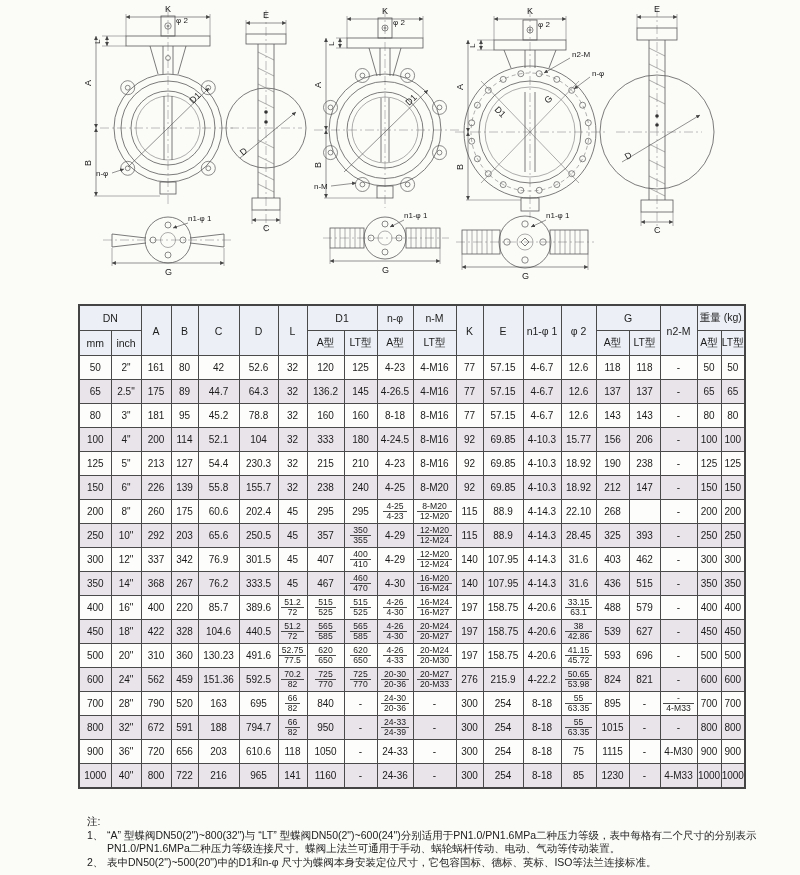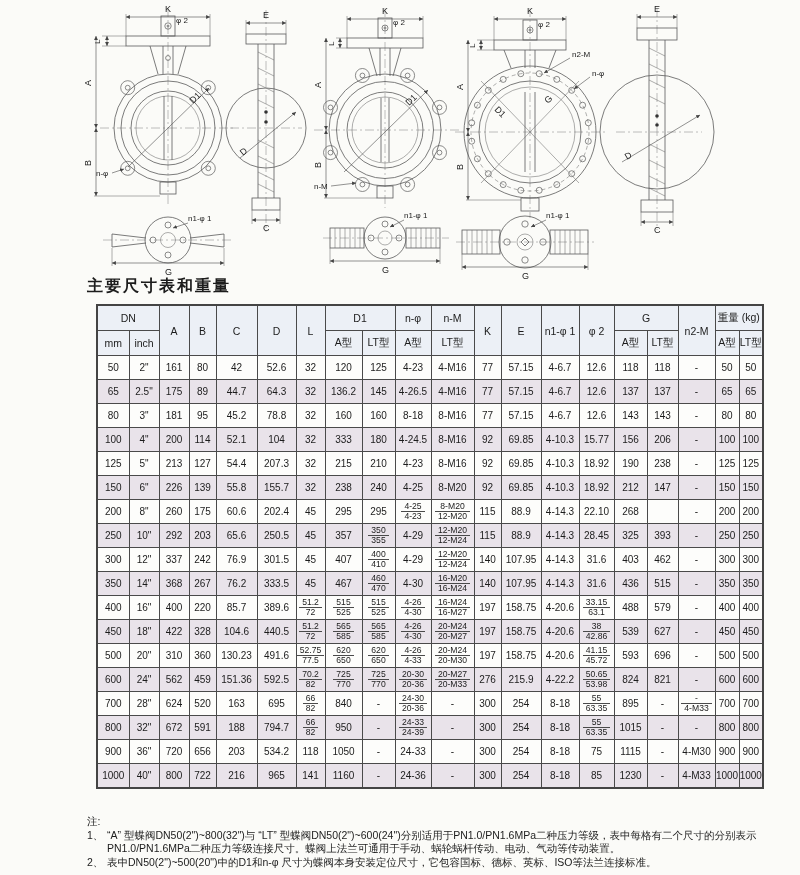--- a/index.html
+++ b/index.html
@@ -8,21 +8,21 @@
   svg.drawings{position:absolute;top:0;left:0;}
   svg.drawings .ln{stroke:#5a5a5a;stroke-width:.8;fill:none;}
   svg.drawings .thin{stroke:#6a6a6a;stroke-width:.55;fill:none;}
   svg.drawings .cl{stroke:#8a8a8a;stroke-width:.55;fill:none;stroke-dasharray:9 3 2 3;}
   svg.drawings .dim{stroke:#4a4a4a;stroke-width:.6;fill:none;marker-start:url(#ar);marker-end:url(#ar);}
   svg.drawings .ldr{stroke:#4a4a4a;stroke-width:.6;fill:none;marker-end:url(#ar);}
   svg.drawings .hole{stroke:#5a5a5a;stroke-width:.7;fill:none;}
   svg.drawings text{font-size:9px;fill:#222;}
   svg.drawings text.sm{font-size:8px;}
   .title{position:absolute;top:276px;left:87px;margin:0;font-size:16px;font-weight:bold;letter-spacing:2px;}
-  table.dims{position:absolute;top:304px;left:96px;width:654px;border-collapse:collapse;table-layout:fixed;border:2px solid #444;}
+  table.dims{position:absolute;top:304px;left:78px;width:654px;border-collapse:collapse;table-layout:fixed;border:2px solid #444;}
   table.dims th,table.dims td{border:1px solid #4a4a4a;text-align:center;vertical-align:middle;padding:0;overflow:hidden;font-weight:normal;}
   table.dims thead th{background:#ecf0f6;font-size:10.5px;height:24px;}
   table.dims tbody td{font-size:10px;height:23px;background:#fdfdfb;}
   table.dims tbody tr:nth-child(even) td{background:#e9e3ea;}
   .stk{display:inline-block;line-height:1.02;font-size:8.6px;}
   .stk i{font-style:normal;display:block;padding:0 3px;}
   .stk i:first-child{border-bottom:1px solid #4a4a4a;}
   .notes{position:absolute;top:815px;left:87px;width:706px;font-size:10.5px;line-height:1.3;}
   .notes .nlabel{display:block;}
   .note-item{display:flex;}
@@ -346,21 +346,20 @@
       <path class="ln" d="M525,238 l4,4 l-4,4 l-4,-4 z"></path>
       <text class="sm" x="546" y="218">n1-φ 1</text>
       <line class="ldr" x1="546" y1="220" x2="531" y2="227"></line>
       <line class="thin" x1="462" y1="254" x2="462" y2="270"></line>
         <line class="thin" x1="588" y1="254" x2="588" y2="270"></line>
       <line class="dim" x1="462" y1="267" x2="588" y2="267"></line>
       <text x="522" y="279">G</text>
     </g>
   </svg>
 
-  <h2 class="title">主要尺寸表和重量</h2>
 
   <table class="dims">
       <colgroup>
         <col style="width: 32px;">
         <col style="width: 30px;">
         <col style="width: 30px;">
         <col style="width: 27px;">
         <col style="width: 41px;">
         <col style="width: 39px;">
         <col style="width: 29px;">
@@ -498,21 +497,21 @@
           <td>-</td>
           <td>100</td>
           <td>100</td>
         </tr>
         <tr>
           <td>125</td>
           <td>5"</td>
           <td>213</td>
           <td>127</td>
           <td>54.4</td>
-          <td>207.3</td>
+          <td>230.3</td>
           <td>32</td>
           <td>215</td>
           <td>210</td>
           <td>4-23</td>
           <td>8-M16</td>
           <td>92</td>
           <td>69.85</td>
           <td>4-10.3</td>
           <td>18.92</td>
           <td>190</td>
@@ -584,21 +583,21 @@
           <td>325</td>
           <td>393</td>
           <td>-</td>
           <td>250</td>
           <td>250</td>
         </tr>
         <tr>
           <td>300</td>
           <td>12"</td>
           <td>337</td>
-          <td>242</td>
+          <td>342</td>
           <td>76.9</td>
           <td>301.5</td>
           <td>45</td>
           <td>407</td>
           <td><span class="stk"><i>400</i><i>410</i></span></td>
           <td>4-29</td>
           <td><span class="stk"><i>12-M20</i><i>12-M24</i></span></td>
           <td>140</td>
           <td>107.95</td>
           <td>4-14.3</td>
@@ -715,21 +714,21 @@
           <td><span class="stk"><i>50.65</i><i>53.98</i></span></td>
           <td>824</td>
           <td>821</td>
           <td>-</td>
           <td>600</td>
           <td>600</td>
         </tr>
         <tr>
           <td>700</td>
           <td>28"</td>
-          <td>624</td>
+          <td>790</td>
           <td>520</td>
           <td>163</td>
           <td>695</td>
           <td><span class="stk"><i>66</i><i>82</i></span></td>
           <td>840</td>
           <td>-</td>
           <td><span class="stk"><i>24-30</i><i>20-36</i></span></td>
           <td>-</td>
           <td>300</td>
           <td>254</td>
@@ -762,21 +761,21 @@
           <td>-</td>
           <td>800</td>
           <td>800</td>
         </tr>
         <tr>
           <td>900</td>
           <td>36"</td>
           <td>720</td>
           <td>656</td>
           <td>203</td>
-          <td>534.2</td>
+          <td>610.6</td>
           <td>118</td>
           <td>1050</td>
           <td>-</td>
           <td>24-33</td>
           <td>-</td>
           <td>300</td>
           <td>254</td>
           <td>8-18</td>
           <td>75</td>
           <td>1115</td>

